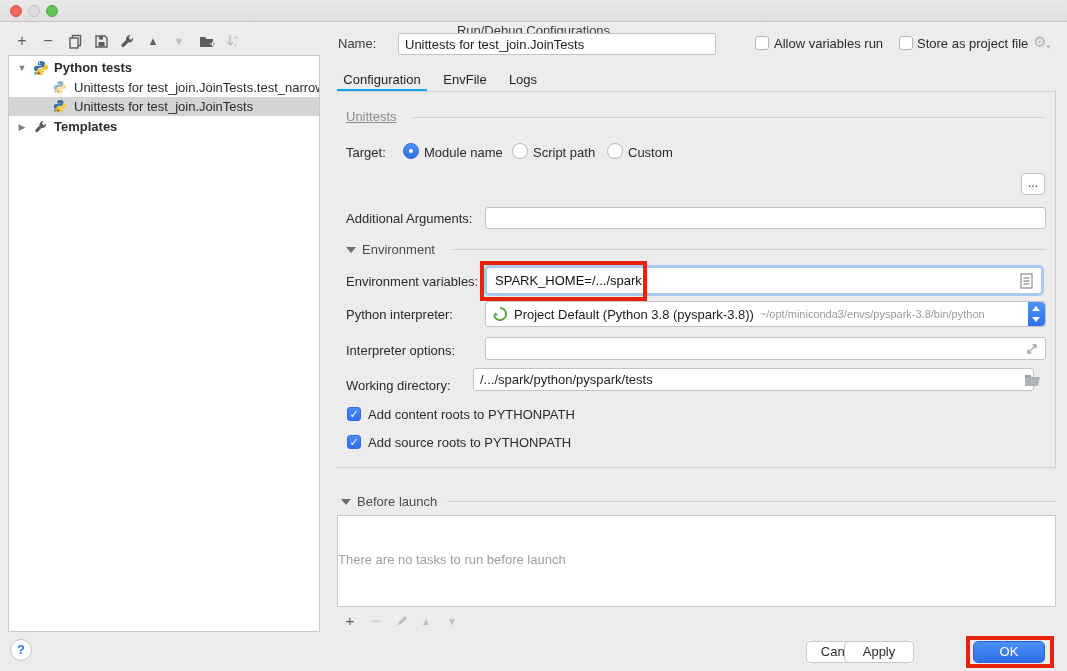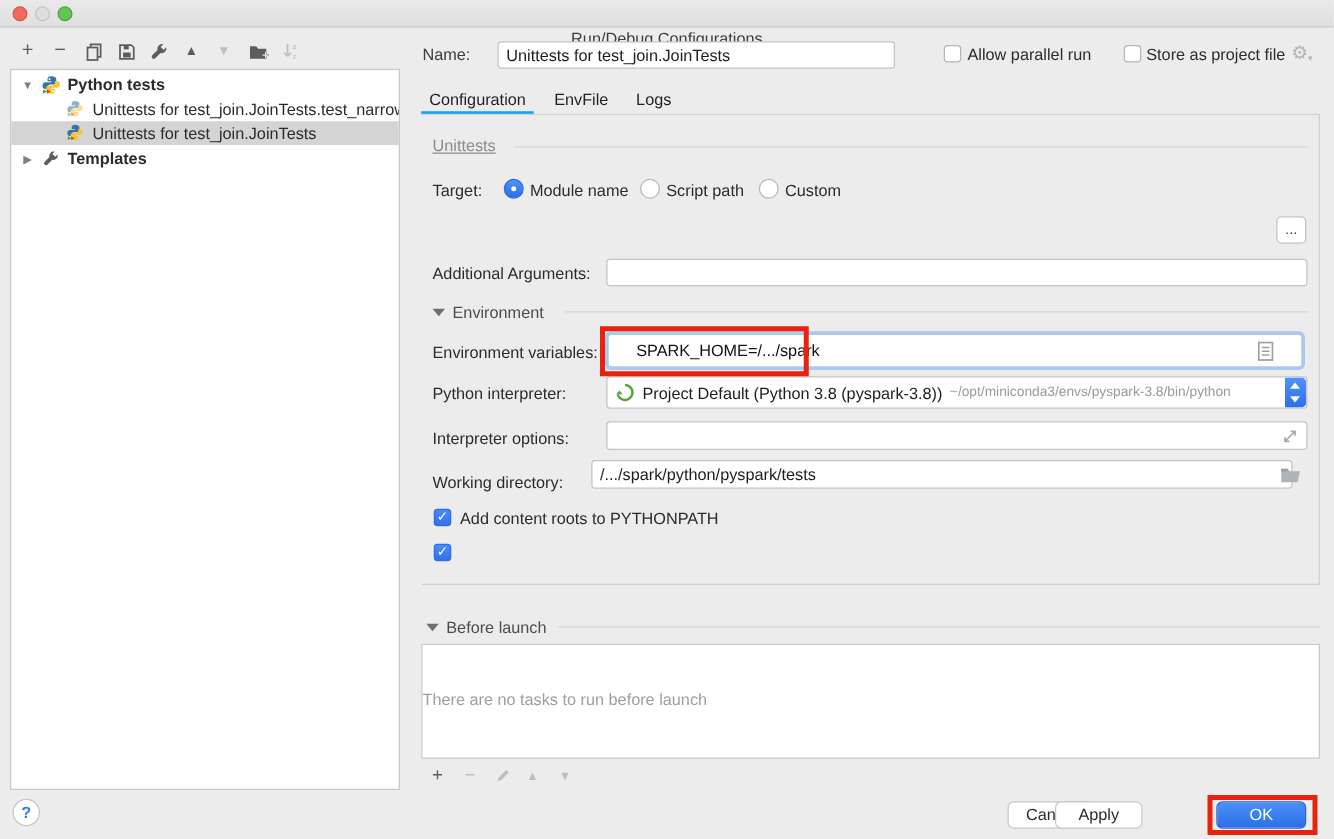--- a/index.html
+++ b/index.html
@@ -65,21 +65,21 @@
   .flabel { position:absolute; color:#2b2b2b; }
 
   .radio { position:absolute; width:16px; height:16px; border-radius:50%; background:#fff; border:1px solid #b9b9b9; }
   .radio.sel { background:linear-gradient(#4d92f8,#2e6ee8); border:1px solid #2d68dd; }
   .radio.sel::after { content:""; position:absolute; left:5px; top:5px; width:4px; height:4px; border-radius:50%; background:#fff; }
 
   .browse { position:absolute; left:1021px; top:173px; width:24px; height:22px; background:#fff; border:1px solid #c3c3c3;
     border-radius:4px; text-align:center; line-height:18px; color:#444; font-size:12px; }
 
   .focusring { position:absolute; left:484px; top:265px; width:560px; height:31px; background:#abc8f1; border-radius:5px; padding:3px; }
-  .focusring .inner { width:100%; height:100%; background:#fff; border-radius:2px; display:flex; align-items:center; padding:0 22px;gap:48px; }
+  .focusring .inner { width:100%; height:100%; background:#fff; border-radius:2px; display:flex; align-items:center; padding:0 8px;gap:48px; }
   .annobox { position:absolute; border:4px solid #e8220c; background:transparent; z-index:5; }
 
   .combo { position:absolute; left:485px; top:301px; width:561px; height:26px; background:#fff; border:1px solid #c3c3c3;
     border-radius:3px; display:flex; align-items:center; padding-left:6px; overflow:hidden; }
   .combo .main { color:#1d1d1d; margin-left:6px; white-space:nowrap; }
   .combo .path { color:#9a9a9a; font-size:11px; margin-left:6px; white-space:nowrap; }
   .stepper { position:absolute; right:0; top:0; width:17px; height:24px; background:linear-gradient(#4f93f8,#2d6fe9);
     border-radius:0 4px 4px 0; }
   .stepper .up, .stepper .dn { position:absolute; left:4px; width:0; height:0; border-left:4.5px solid transparent; border-right:4.5px solid transparent; }
   .stepper .up { top:4px; border-bottom:5px solid #fff; }
@@ -204,21 +204,21 @@
           </svg>
       </span>
       <span class="lbl">Templates</span>
     </div>
   </div>
 
   <div class="namelabel">Name:</div>
   <input class="fld nameinput" value="Unittests for test_join.JoinTests" style="">
 
   <div class="cb" style="left:755px; top:36px;"></div>
-  <div class="cblabel" style="left:774px; top:36px;">Allow parallel run</div>
+  <div class="cblabel" style="left:774px; top:36px;">Allow variables run</div>
   <div class="cb" style="left:899px; top:36px;"></div>
   <div class="cblabel" style="left:917px; top:36px;">Store as project file</div>
   <div class="gear">⚙<span class="mini">▾</span></div>
 
   <div class="tab active" style="left:337px; width:90px;"><span>Configuration</span></div>
   <div class="tab" style="left:437px; width:56px;"><span>EnvFile</span></div>
   <div class="tab" style="left:501px; width:44px;"><span>Logs</span></div>
   <div class="tabline"></div>
 
   <div class="panel"></div>
@@ -278,20 +278,21 @@
   <div class="flabel" style="left:346px; top:378px;">Working directory:</div>
   <input class="fld" style="position: absolute; left: 473px; top: 368px; width: 561px; height: 23px;" value="/.../spark/python/pyspark/tests">
   <svg class="iconright" style="left:1024px; top:373px;" width="17" height="13" viewBox="0 0 17 13">
       <path d="M1 2 h5 l1.5 2 H16 l-2 9 H1 z" fill="#aeb4ba"></path>
       <path d="M1 2 h5 l1.5 2 H1 z" fill="#9aa0a6"></path>
     </svg>
 
   <div class="cb checked" style="left:347px; top:407px;"><span>✓</span></div>
   <div class="cblabel" style="left:368px; top:407px;">Add content roots to PYTHONPATH</div>
   <div class="cb checked" style="left:347px; top:435px;"><span>✓</span></div>
+  <div class="cblabel" style="left:368px; top:435px;">Add source roots to PYTHONPATH</div>
 
   <div class="tri" style="left:341px; top:499px;"></div>
   <div class="sechead darkhead" style="left:357px; top:494px;">Before launch</div>
   <div class="secrule" style="left:447px; top:501px; width:609px;"></div>
 
   <div class="whitebox">
     <div class="empty">There are no tasks to run before launch</div>
   </div>
 
   <div class="bltb" style="left:339px; top:610px;">

